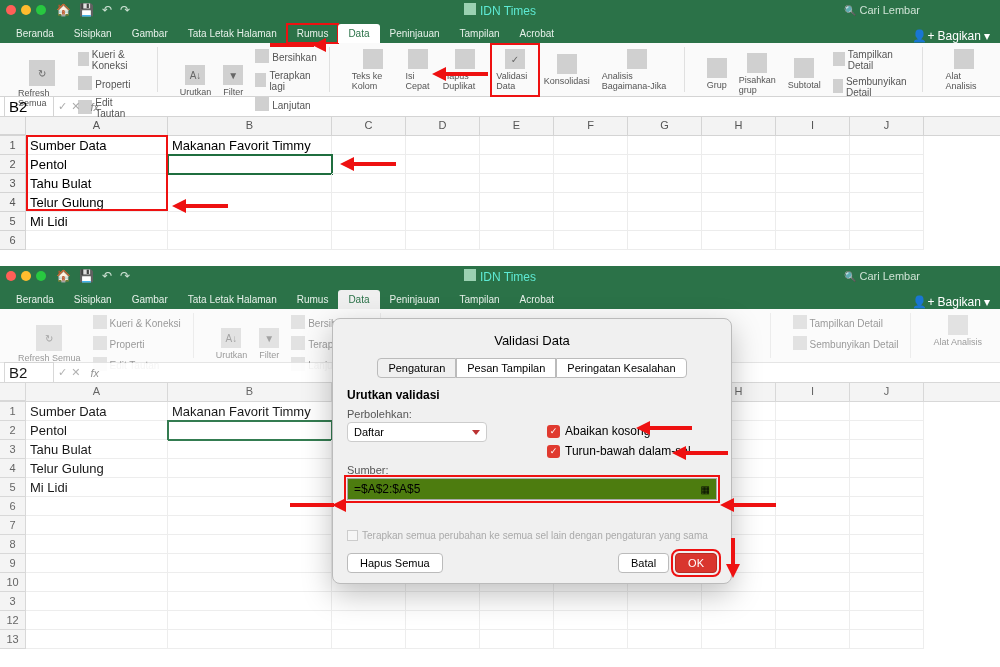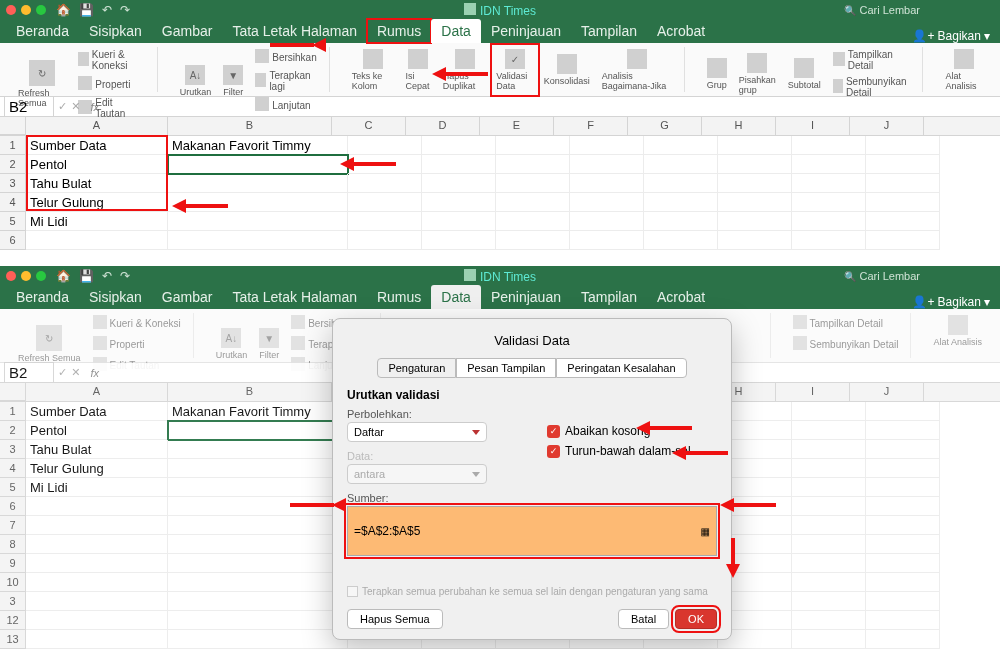--- a/index.html
+++ b/index.html
@@ -8,21 +8,21 @@
 .titlebar { background: #2b7248; height: 20px; display: flex; align-items: center; padding: 0 6px; color: #fff; }
 .traffic { display: flex; gap: 5px; }
 .dot { width: 10px; height: 10px; border-radius: 50%; }
 .dot.r { background: #ff5f57; } .dot.y { background: #febc2e; } .dot.g { background: #28c840; }
 .qat { display: flex; gap: 8px; margin-left: 10px; color: #cfe3d5; font-size: 12px; }
 .docicon { width: 12px; height: 12px; background: #9bd1b2; display: inline-block; margin-right: 4px; }
 .doctitle { position: absolute; left: 50%; transform: translateX(-50%); font-size: 12px; color: #5eead4; }
 .search { position: absolute; right: 80px; font-size: 11px; color: #cfe3d5; }
 .search::before { content: "🔍"; font-size: 10px; margin-right: 3px; }
 .menubar { background: #2b7248; display: flex; align-items: flex-end; padding-left: 6px; height: 23px; }
-.tab { color: #e6f0e9; padding: 4px 10px; font-size: 14px; cursor: pointer; margin-top: 7px; }
+.tab { color: #e6f0e9; padding: 4px 10px; font-size: 10px; cursor: pointer; margin-top: 7px; }
 .tab.active.top { background: #fff; color: #2b7248; border-radius: 3px 3px 0 0; }
 .tab.active.bot { background: #efefef; color: #2b7248; border-radius: 3px 3px 0 0; }
 .tab.rumus.redbox { outline: 2px solid #e11; outline-offset: -1px; }
 .share { margin-left: auto; margin-right: 10px; color: #fff; font-size: 12px; display: flex; align-items: center; gap: 3px; }
 .ribbon { background: #fafafa; border-bottom: 1px solid #d4d4d4; display: flex; padding: 4px 6px; height: 54px; gap: 10px; }
 .grp { display: flex; flex-direction: column; align-items: center; border-right: 1px solid #e0e0e0; padding: 0 8px; }
 .grp:last-child { border-right: none; }
 .grp-row { display: flex; gap: 4px; align-items: center; }
 .rbtn { display: flex; flex-direction: column; align-items: center; font-size: 9px; color: #555; padding: 2px 4px; cursor: pointer; }
 .rbtn.small { flex-direction: row; gap: 3px; font-size: 10px; }
@@ -33,21 +33,21 @@
 .fbar { background: #fff; border-bottom: 1px solid #d4d4d4; display: flex; align-items: center; height: 20px; padding: 0 4px; }
 .namebox { width: 50px; border: 1px solid #d4d4d4; padding: 1px 4px; font-size: 15px; }
 .fx { margin: 0 6px; font-style: italic; color: #888; }
 .sheet { position: relative; }
 .colhdr { display: flex; background: #f3f3f3; border-bottom: 1px solid #d4d4d4; }
 .rowhdr { width: 26px; text-align: center; background: #f3f3f3; border-right: 1px solid #d4d4d4; border-bottom: 1px solid #d4d4d4; font-size: 11px; color: #555; display: flex; align-items: center; justify-content: center; }
 .ch { border-right: 1px solid #d4d4d4; text-align: center; font-size: 11px; color: #555; padding: 2px 0; }
 .chA { width: 142px; } .chB { width: 164px; } .chN { width: 74px; }
 .row { display: flex; height: 19px; }
 .cell { border-right: 1px solid #ececec; border-bottom: 1px solid #ececec; padding: 0 4px; font-size: 13px; display: flex; align-items: center; overflow: visible; white-space: nowrap; }
-.cA { width: 142px; } .cB { width: 180px; } .cN { width: 74px; }
+.cA { width: 142px; } .cB { width: 164px; } .cN { width: 74px; }
 .sel { outline: 2px solid #1f6e3f; outline-offset: -1px; }
 .redbox-range { position: absolute; border: 2px solid #e11; pointer-events: none; }
 .arrow { position: absolute; pointer-events: none; }
 .arrow svg { display: block; }
 .dimmed .ribbon, .dimmed .fbar, .dimmed .sheet { opacity: 0.9; }
 .dimmed .ribbon { filter: grayscale(0.3); }
 .dialog { position: absolute; background: #f0f0f0; border: 1px solid #bbb; border-radius: 8px; box-shadow: 0 10px 30px rgba(0,0,0,0.25); width: 400px; padding: 10px 14px; font-size: 12px; }
 .dtitle { text-align: center; font-weight: 500; font-size: 13px; padding: 4px 0 10px; }
 .dtabs { display: flex; justify-content: center; gap: 0; margin-bottom: 10px; }
 .dtab { border: 1px solid #bbb; padding: 3px 10px; font-size: 11px; background: #fff; cursor: pointer; }
@@ -57,21 +57,21 @@
 .sect { font-weight: 600; margin-bottom: 6px; }
 .field { margin-bottom: 8px; }
 .lbl { color: #555; font-size: 11px; margin-bottom: 2px; }
 .select { display: flex; justify-content: space-between; align-items: center; border: 1px solid #ccc; background: #fff; border-radius: 4px; padding: 3px 6px; font-size: 11px; width: 140px; }
 .select.dis { color: #aaa; background: #f6f6f6; }
 .caret { width: 0; height: 0; border-left: 4px solid transparent; border-right: 4px solid transparent; border-top: 5px solid #b33; }
 .caret.gray { border-top-color: #aaa; }
 .chk { display: flex; align-items: center; gap: 5px; margin-bottom: 6px; }
 .chkbox { width: 13px; height: 13px; background: #e03a2f; border-radius: 3px; display: flex; align-items: center; justify-content: center; color: #fff; font-size: 9px; }
 .chkbox::before { content: "✓"; }
-.src { border: 1px solid #aaa; background: #fdba74; padding: 17px 6px; width: 100%; display: flex; justify-content: space-between; align-items: center; }
+.src { border: 1px solid #aaa; background: #4d7c0f; padding: 3px 6px; width: 100%; display: flex; justify-content: space-between; align-items: center; }
 .dbtns { display: flex; justify-content: space-between; margin-top: 12px; }
 .dbtn { border: 1px solid #bbb; background: #fff; border-radius: 4px; padding: 3px 12px; font-size: 11px; cursor: pointer; }
 .dbtn.ok { background: #d9362e; color: #fff; border-color: #b82b24; outline: 2px solid #e11; outline-offset: 2px; }
 .note { color: #aaa; font-size: 10px; margin-top: 30px; display: flex; align-items: center; gap: 4px; }
 .note-chk { width: 11px; height: 11px; border: 1px solid #ccc; background: #f6f6f6; }
 </style>
 </head>
 <body>
 
 <div class="window" id="win1">
@@ -639,27 +639,20 @@
     <div class="sect">Urutkan validasi</div>
     <div style="display:flex;gap:30px">
       <div style="flex:1">
         <div class="field">
           <div class="lbl">Perbolehkan:</div>
           <div class="select">
               <span>Daftar</span>
               <div class="caret"></div>
             </div>
         </div>
-        <div class="field">
-          <div class="lbl" style="color:#bbb">Data:</div>
-          <div class="select dis">
-              <span>antara</span>
-              <div class="caret gray"></div>
-            </div>
-        </div>
       </div>
       <div style="flex:1;padding-top:16px">
         <div class="chk">
             <div class="chkbox"></div>
             <span>Abaikan kosong</span>
           </div>
         <div class="chk">
             <div class="chkbox"></div>
             <span>Turun-bawah dalam-sel</span>
           </div>

